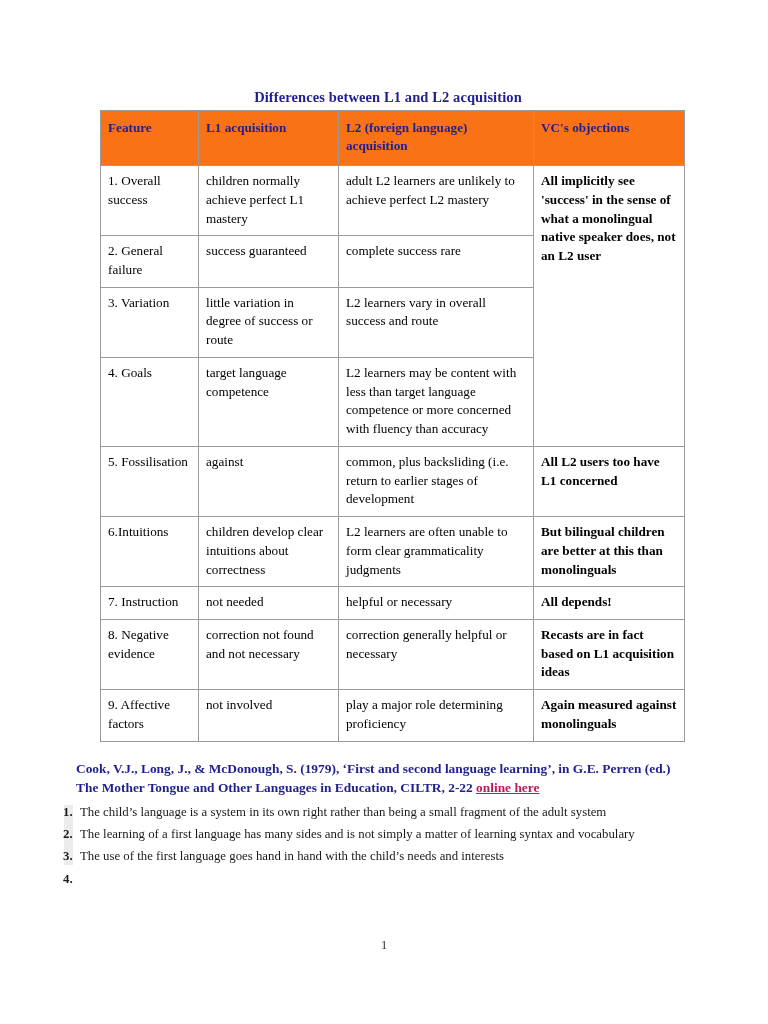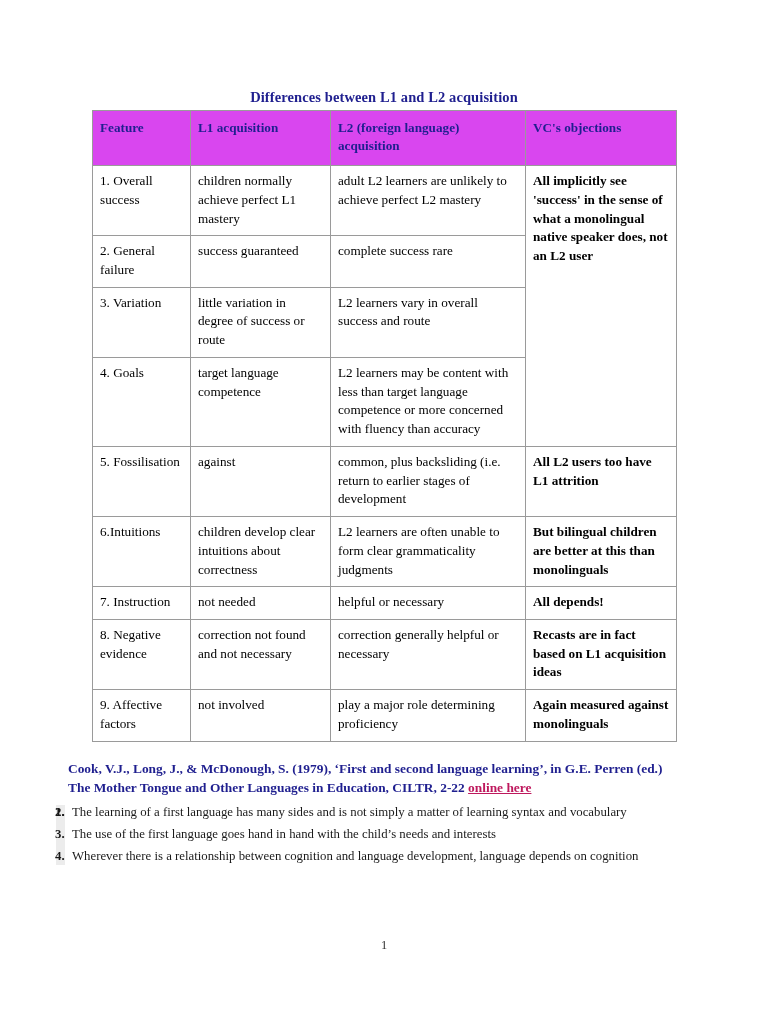--- a/index.html
+++ b/index.html
@@ -13,21 +13,21 @@
     height: 1024px;
     font-family: "Liberation Serif", "DejaVu Serif", serif;
     color: #000000;
     position: relative;
     overflow: hidden;
   }
 
   .page {
     width: 768px;
     height: 1024px;
-    padding: 88px 0 0 0;
+    padding: 88px 0 0 8px;
     position: relative;
   }
 
   
   .doc-title {
     text-align: center;
     font-size: 14.5px;
     font-weight: bold;
     color: #1f1f8f;
     letter-spacing: 0.1px;
@@ -54,21 +54,21 @@
   table.diff-table td,
   table.diff-table th {
     border: 1px solid #9a9a9a;
     vertical-align: top;
     padding: 6px 7px 7px 7px;
     font-size: 13.2px;
     line-height: 1.42;
     text-align: left;
   }
   table.diff-table thead th {
-    background: #d946ef;
+    background: #f97316;
     color: #1f1f8f;
     font-weight: bold;
     vertical-align: top;
     padding-top: 8px;
     padding-bottom: 9px;
     height: 46px;
   }
   
   col.c-feature  { width: 98px; }
   col.c-l1       { width: 140px; }
@@ -188,21 +188,21 @@
       </tr>
       <tr>
         <td class="feature-cell">4. Goals</td>
         <td class="body-cell">target language competence</td>
         <td class="body-cell">L2 learners may be content with less than target language competence or more concerned with fluency than accuracy</td>
       </tr>
       <tr>
         <td class="feature-cell">5. Fossilisation</td>
         <td class="body-cell">against</td>
         <td class="body-cell">common, plus backsliding (i.e. return to earlier stages of development</td>
-        <td class="vc-cell">All L2 users too have L1 attrition</td>
+        <td class="vc-cell">All L2 users too have L1 concerned</td>
       </tr>
       <tr>
         <td class="feature-cell">6.Intuitions</td>
         <td class="body-cell">children develop clear intuitions about correctness</td>
         <td class="body-cell">L2 learners are often unable to form clear grammaticality judgments</td>
         <td class="vc-cell">But bilingual children are better at this than monolinguals</td>
       </tr>
       <tr>
         <td class="feature-cell">7. Instruction</td>
         <td class="body-cell">not needed</td>
@@ -222,30 +222,30 @@
         <td class="vc-cell">Again measured against monolinguals</td>
       </tr>
     </tbody>
   </table>
 
   <p class="citation"><span>Cook, V.J., Long, J., &amp; McDonough, S. (1979), ‘First and second language learning’, in G.E. Perren (ed.) </span><span class="ital">The Mother Tongue and Other Languages in Education</span><span>, CILTR, 2-22 </span><a href="#" class="link">online here</a></p>
 
   <ol class="points">
     <li>
       <span class="num">1.</span>
+      <span>The child’s language is a system in its own right rather than being a small fragment of the adult system</span>
     </li>
     <li>
       <span class="num">2.</span>
       <span>The learning of a first language has many sides and is not simply a matter of learning syntax and vocabulary</span>
     </li>
     <li>
       <span class="num">3.</span>
       <span>The use of the first language goes hand in hand with the child’s needs and interests</span>
     </li>
     <li>
       <span class="num">4.</span>
-      <span>Wherever there is a relationship between cognition and language development, language depends on cognition</span>
     </li>
   </ol>
 
   <div class="page-number">1</div>
 
 </div>
 
 </body></html>

